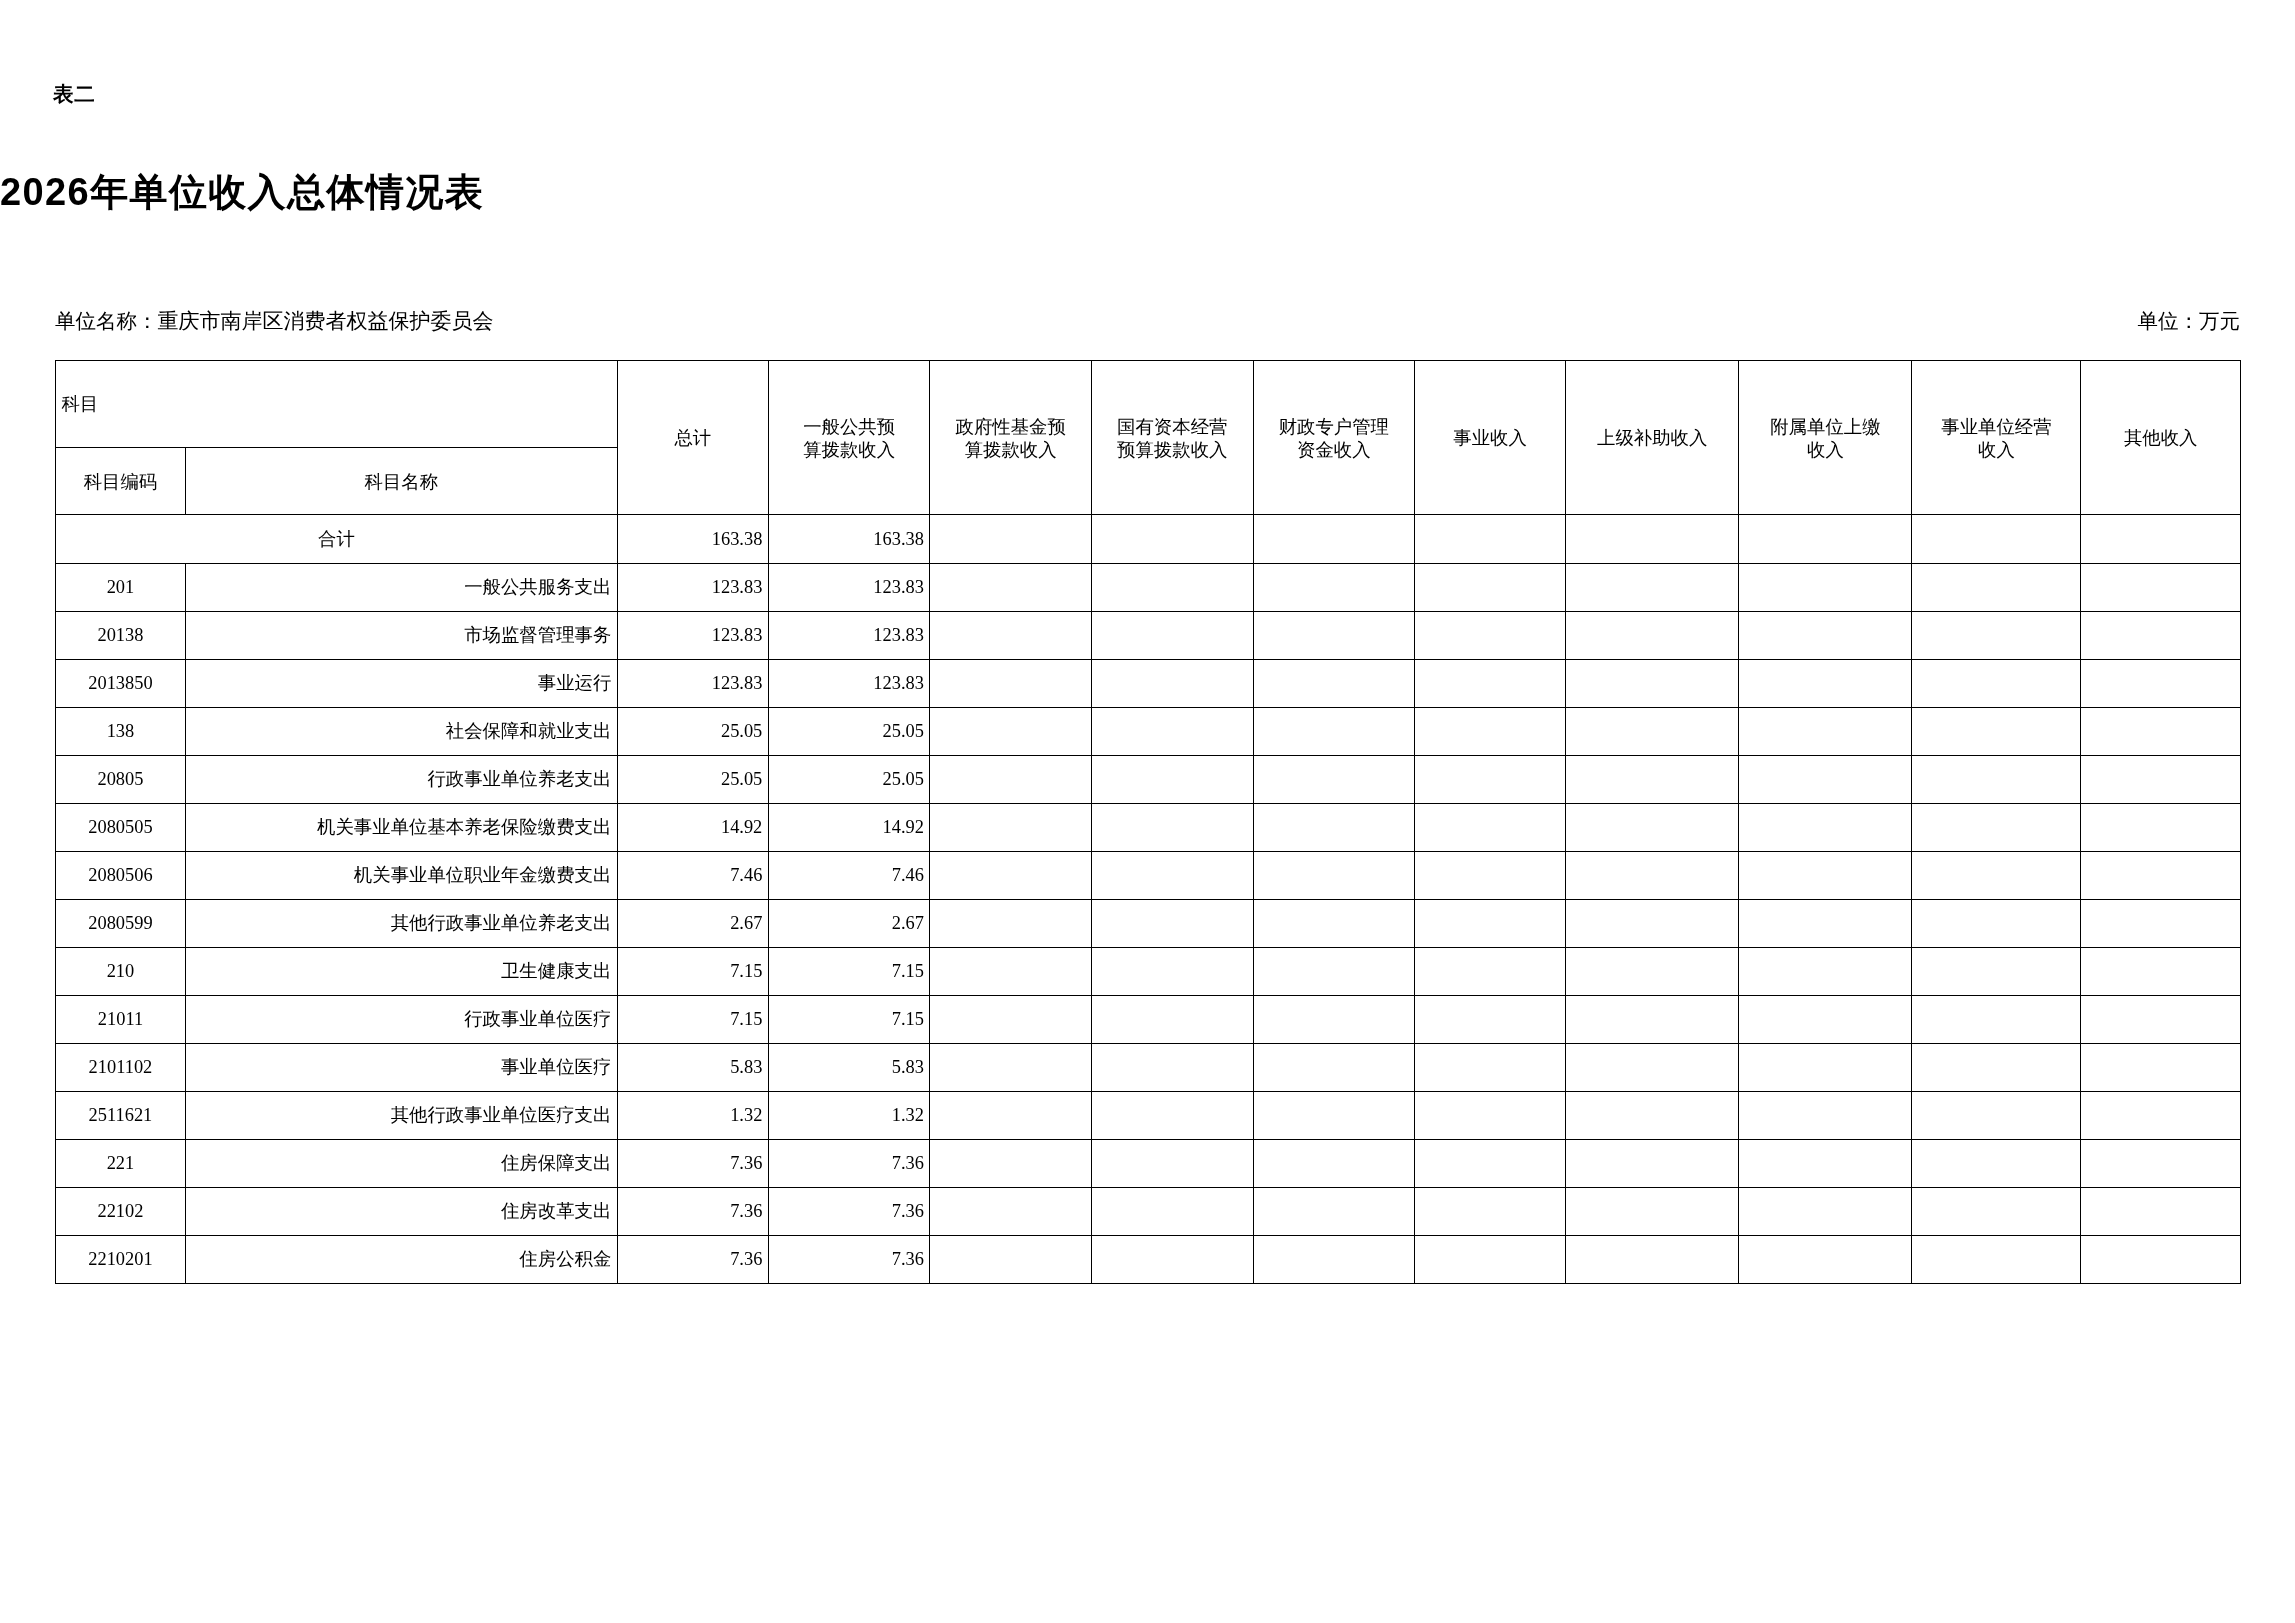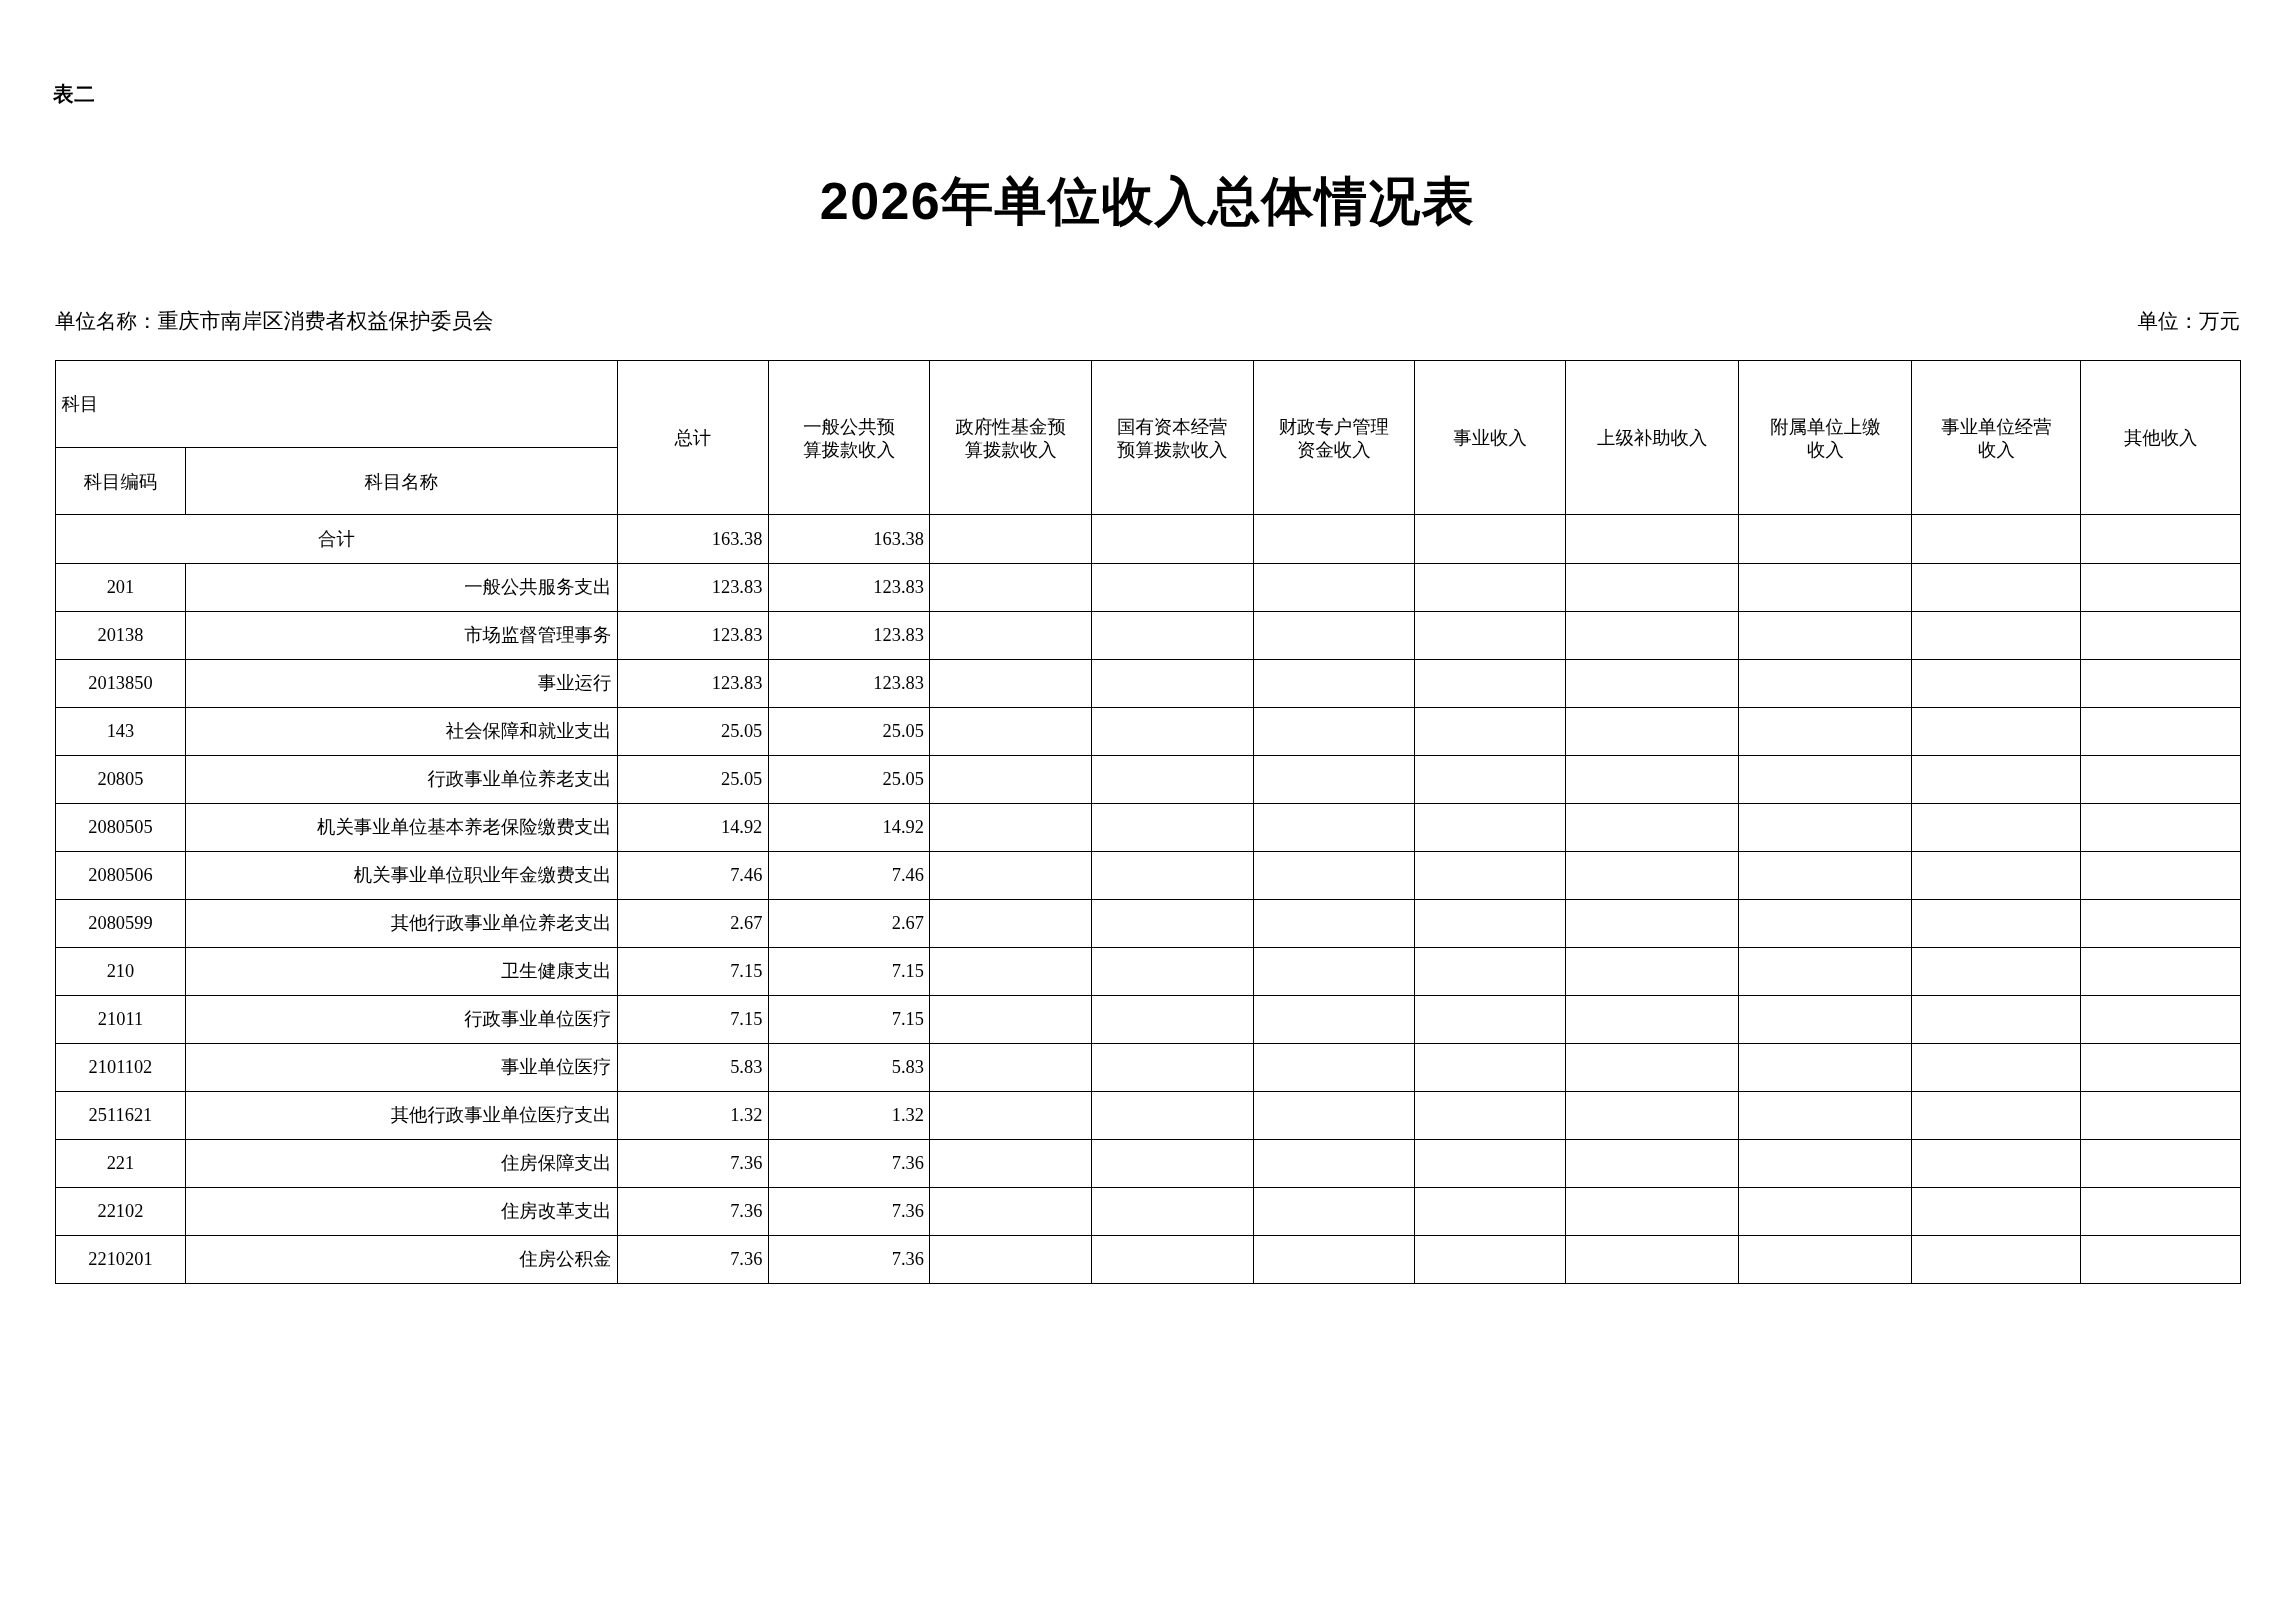--- a/index.html
+++ b/index.html
@@ -26,22 +26,22 @@
     font-size: 20.5px;
     font-family: "Liberation Sans", sans-serif;
     font-weight: bold;
     letter-spacing: 0.7px;
   }
   .doc-title {
     position: absolute;
     left: 0;
     right: 0;
     top: 167px;
-    text-align: center;
-    font-size: 52px;
+    text-align: left;
+    font-size: 38px;
     font-family: "Liberation Sans", sans-serif;
     font-weight: bold;
     letter-spacing: 1.4px;
   }
   .meta-row {
     position: absolute;
     left: 55px;
     right: 55px;
     top: 307px;
     height: 27px;
@@ -251,21 +251,21 @@
         <td class="c-num"></td>
         <td class="c-num"></td>
         <td class="c-num"></td>
         <td class="c-num"></td>
         <td class="c-num"></td>
         <td class="c-num"></td>
         <td class="c-num"></td>
       </tr>
 
       <tr class="data-row">
-        <td class="c-code">143</td>
+        <td class="c-code">138</td>
         <td class="c-name">社会保障和就业支出</td>
         <td class="c-num">25.05</td>
         <td class="c-num">25.05</td>
         <td class="c-num"></td>
         <td class="c-num"></td>
         <td class="c-num"></td>
         <td class="c-num"></td>
         <td class="c-num"></td>
         <td class="c-num"></td>
         <td class="c-num"></td>

